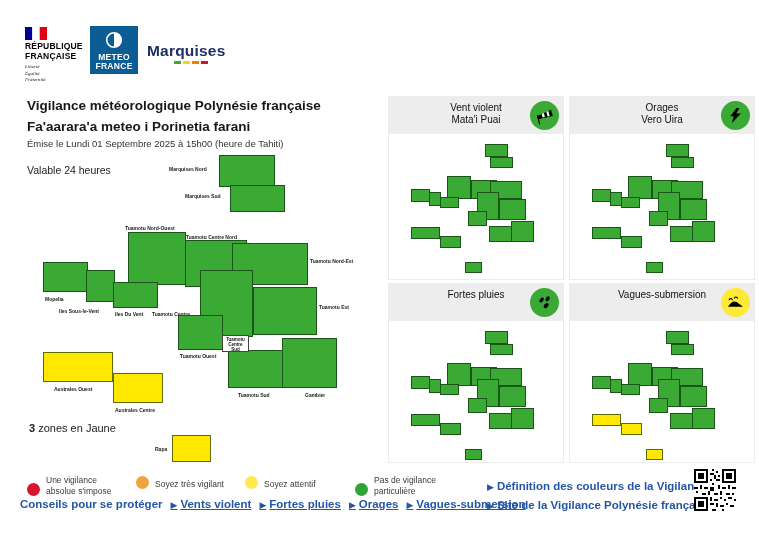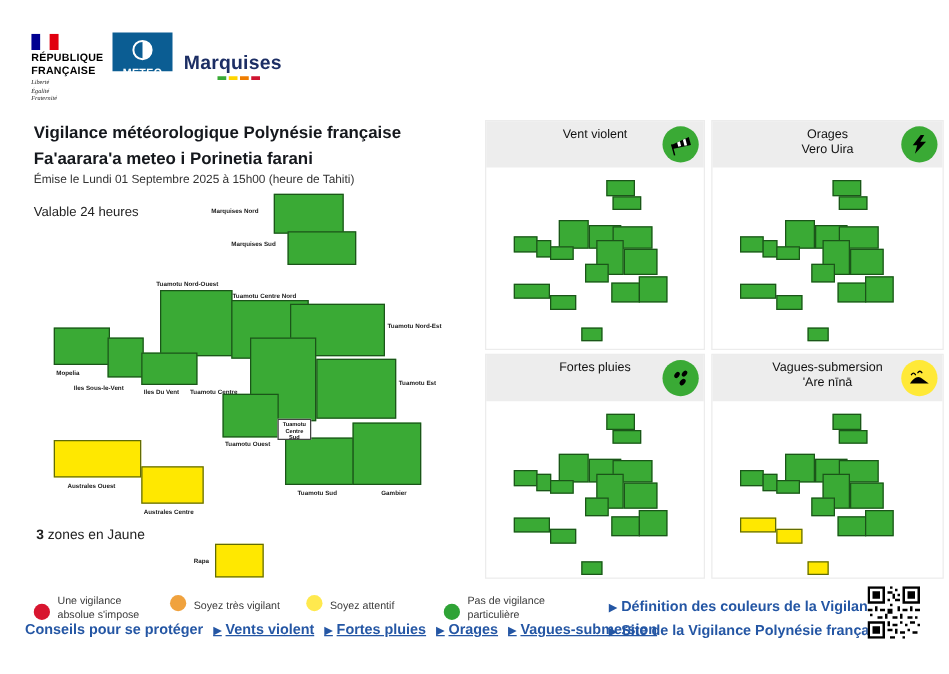--- a/index.html
+++ b/index.html
@@ -8,21 +8,21 @@
     font-family:"Liberation Sans","DejaVu Sans",sans-serif;overflow:hidden;
     -webkit-font-smoothing:antialiased;
   }
   .abs{position:absolute;}
 
   
   .rf-block{left:25px;top:27px;width:70px;}
   .rf-flag{display:block;margin-bottom:2px;}
   .rf-name{font-size:8.5px;font-weight:bold;color:#000;line-height:9.5px;letter-spacing:.2px;}
   .rf-motto{margin-top:3px;font-family:"Liberation Serif","DejaVu Serif",serif;font-style:italic;font-size:5px;color:#222;line-height:6.5px;}
-  .mf-logo{left:90px;top:26px;width:48px;height:31px;background:#0b5d93;color:#fff;text-align:center;}
+  .mf-logo{left:90px;top:26px;width:48px;height:48px;background:#0b5d93;color:#fff;text-align:center;}
   .mf-sym{margin-top:4px;}
   .mf-name{font-size:8.5px;font-weight:bold;line-height:9px;letter-spacing:.3px;margin-top:-1px;}
   .vig-logo{left:147px;top:42px;}
   .vig-word{font-size:15.5px;font-weight:bold;color:#1c2e64;letter-spacing:.2px;}
   .vig-dashes{margin-top:1px;margin-left:27px;display:flex;gap:2px;}
   .vig-dashes span{width:7px;height:2.5px;display:inline-block;}
 
   
   .title-l{left:27px;font-size:13.5px;font-weight:bold;color:#15181d;}
   .issued{left:27px;top:138px;font-size:9.5px;color:#333;}
@@ -161,20 +161,21 @@
       <div>Centre</div>
       <div>Sud</div>
     </div>
   </div>
 <div class="abs summary"><b>3</b><span> zones en Jaune</span></div>
 
 <div class="panels" id="panels">
   <div class="panel">
     <div class="panel-header">
       <div class="panel-title">Vent violent</div>
+      <div class="panel-sub">Mata'i Puai</div>
       <div class="panel-icon" style="background: rgb(58, 170, 53);">
           <svg width="20" height="20" viewBox="0 0 24 24">
             <g transform="rotate(-15 12 12)">
               <path d="M3 9.5 L21 6.5 L21 14.5 L3 13.5 Z" fill="#000"></path>
               <path d="M8.8 8.6 L11.6 8.2 L11.6 13 L8.8 12.9 Z" fill="#fff"></path>
               <path d="M14.8 7.6 L17.4 7.2 L17.4 13.6 L14.8 13.4 Z" fill="#fff"></path>
               <rect x="2.6" y="9" width="1.4" height="11" fill="#000"></rect>
             </g>
           </svg>
         </div>
@@ -256,21 +257,20 @@
         <div class="zone" style="left: 122.38px; top: 86.86px; width: 23.1px; height: 21px; background: rgb(58, 170, 53);"></div>
         <div class="zone" style="left: 22px; top: 92.74px; width: 29.4px; height: 12.6px; background: rgb(58, 170, 53);"></div>
         <div class="zone" style="left: 51.4px; top: 101.56px; width: 21px; height: 12.6px; background: rgb(58, 170, 53);"></div>
         <div class="zone" style="left: 76.18px; top: 127.6px; width: 16.38px; height: 11.34px; background: rgb(58, 170, 53);"></div>
       </div>
   </div>
 
   <div class="panel">
     <div class="panel-header">
       <div class="panel-title">Vagues-submersion</div>
-      <div class="panel-sub">'Are nīnā</div>
       <div class="panel-icon" style="background: rgb(255, 233, 55);">
           <svg width="19" height="19" viewBox="0 0 24 24">
             <path d="M2.5 17.5 Q8 8.5 13.5 11.5 L21.5 17.5 Z" fill="#000"></path>
             <path d="M4 8.5 Q6 5.5 8 8.5 M10.5 6.5 Q12.5 3.5 14.5 6.5" stroke="#000" stroke-width="1.4" fill="none" stroke-linecap="round"></path>
           </svg>
         </div>
     </div>
     <div class="panel-map">
         <div class="zone" style="left: 95.92px; top: 10px; width: 23.52px; height: 13.44px; background: rgb(58, 170, 53);"></div>
         <div class="zone" style="left: 100.54px; top: 22.6px; width: 23.1px; height: 11.34px; background: rgb(58, 170, 53);"></div>

